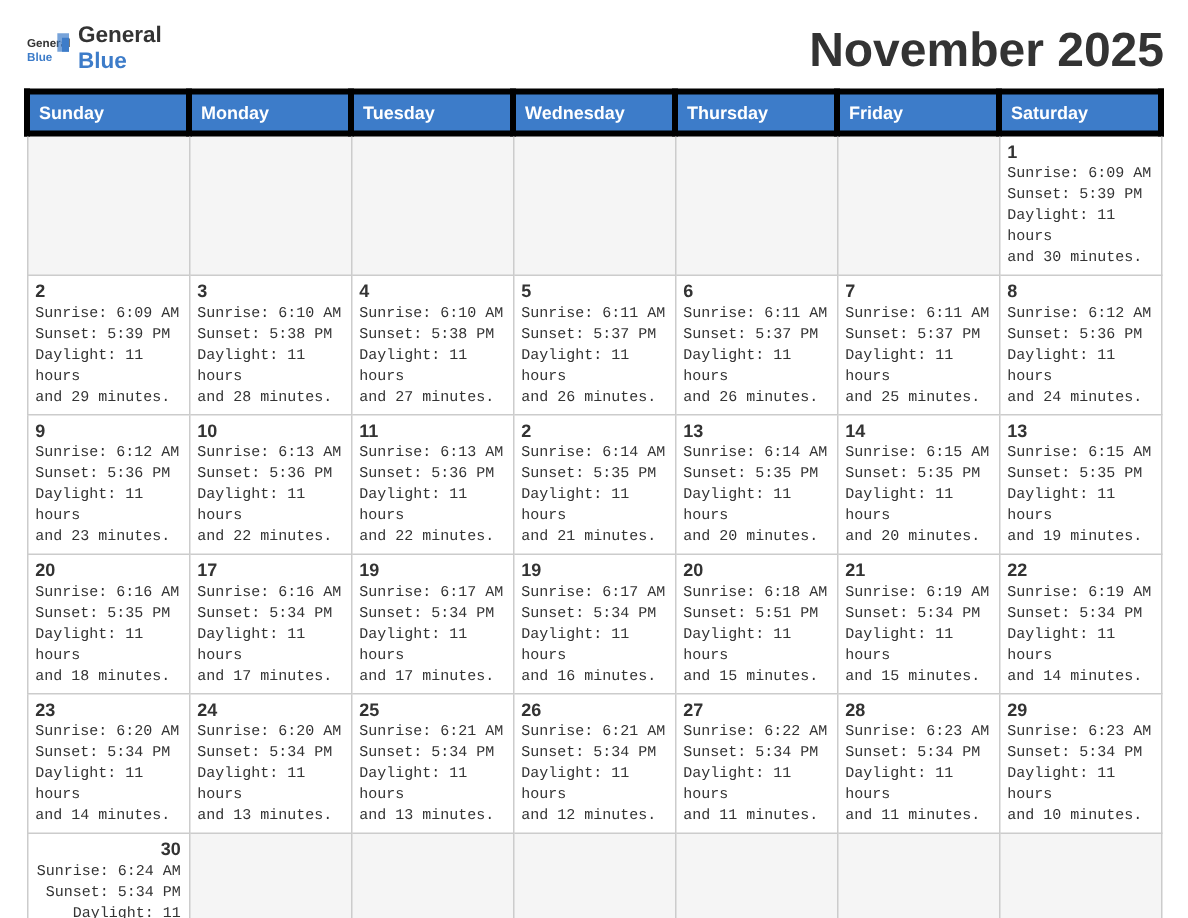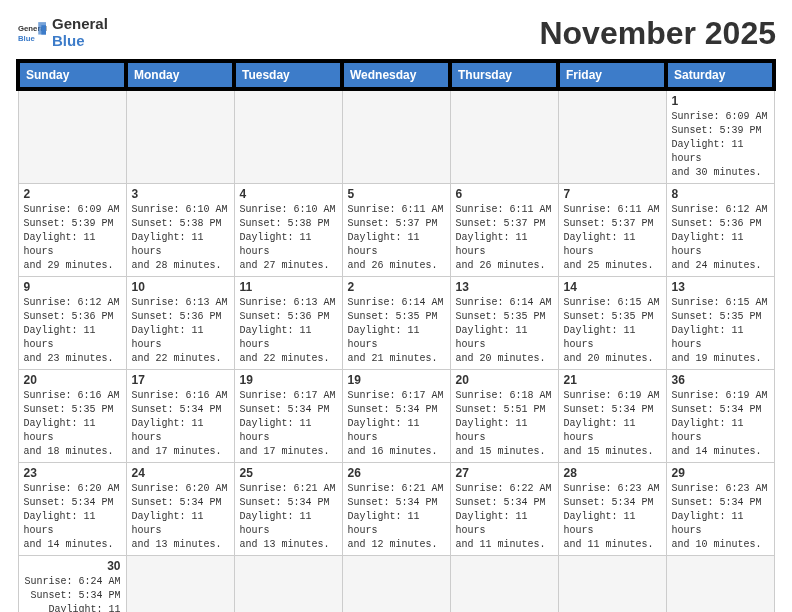--- a/index.html
+++ b/index.html
@@ -278,21 +278,21 @@
 and 15 minutes.</div>
           </td>
           <td>
             <span class="day-number">21</span>
             <div class="day-info" style="white-space: pre-line;">Sunrise: 6:19 AM
 Sunset: 5:34 PM
 Daylight: 11 hours
 and 15 minutes.</div>
           </td>
           <td>
-            <span class="day-number">36</span>
+            <span class="day-number">22</span>
             <div class="day-info" style="white-space: pre-line;">Sunrise: 6:19 AM
 Sunset: 5:34 PM
 Daylight: 11 hours
 and 14 minutes.</div>
           </td>
         </tr>
         <tr>
           <td>
             <span class="day-number">23</span>
             <div class="day-info" style="white-space: pre-line;">Sunrise: 6:20 AM

